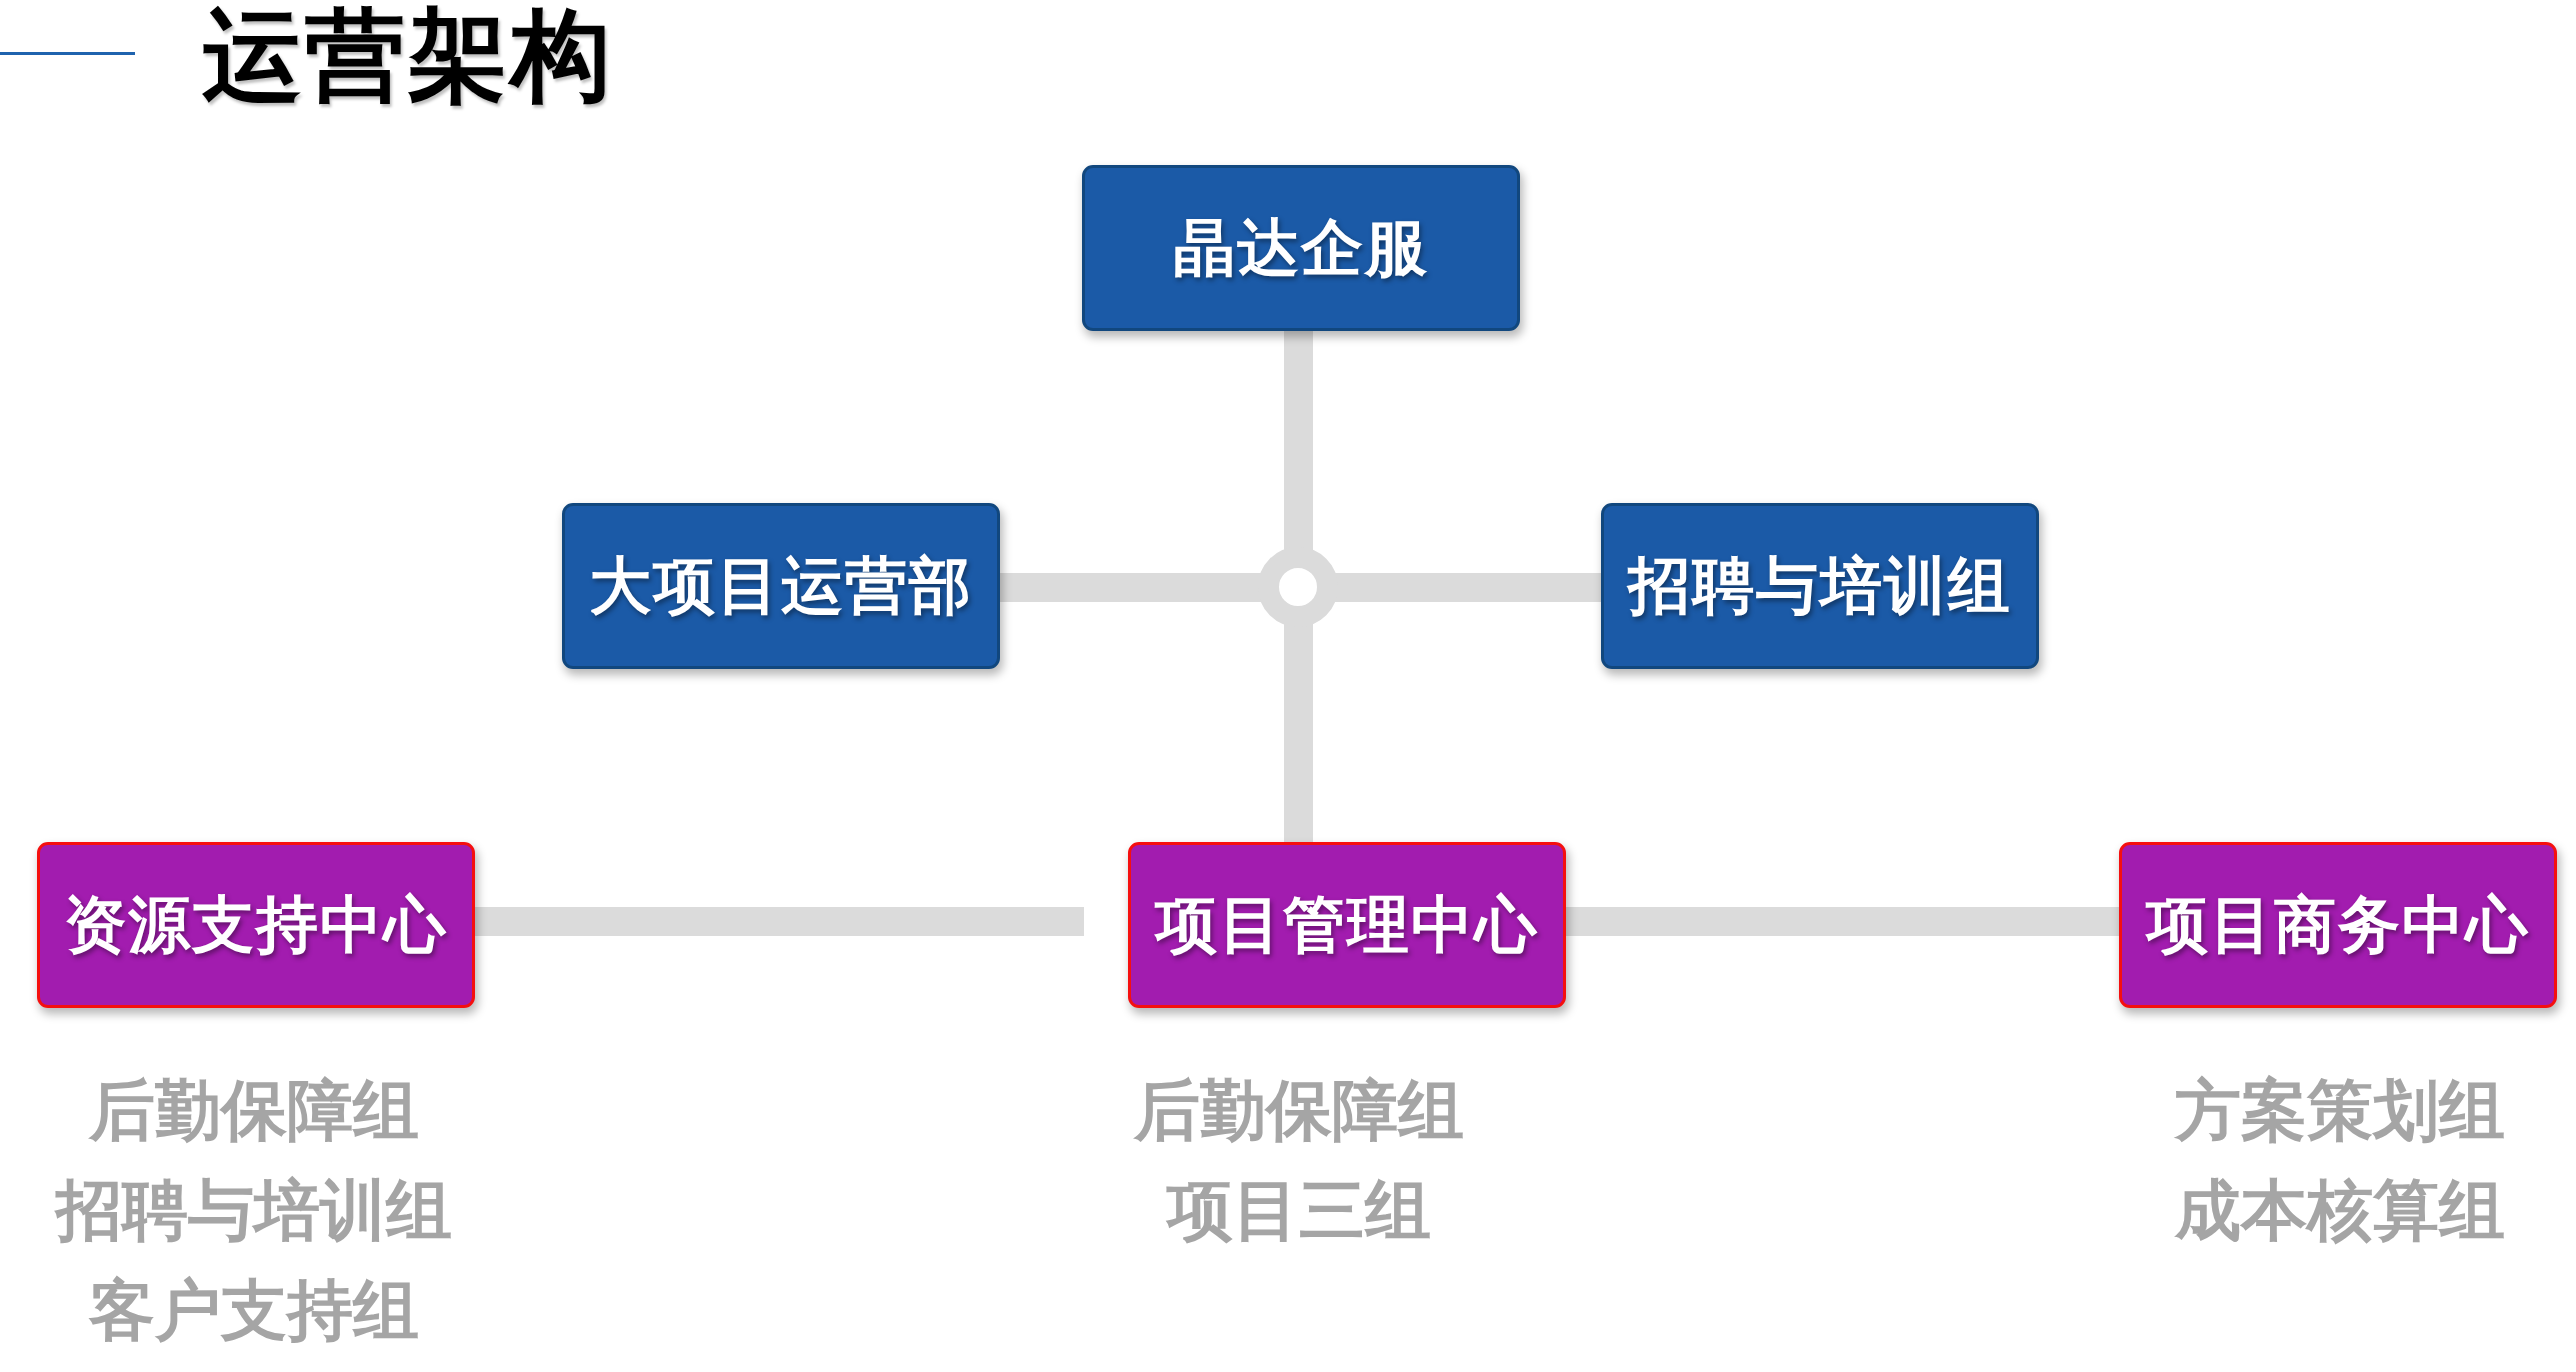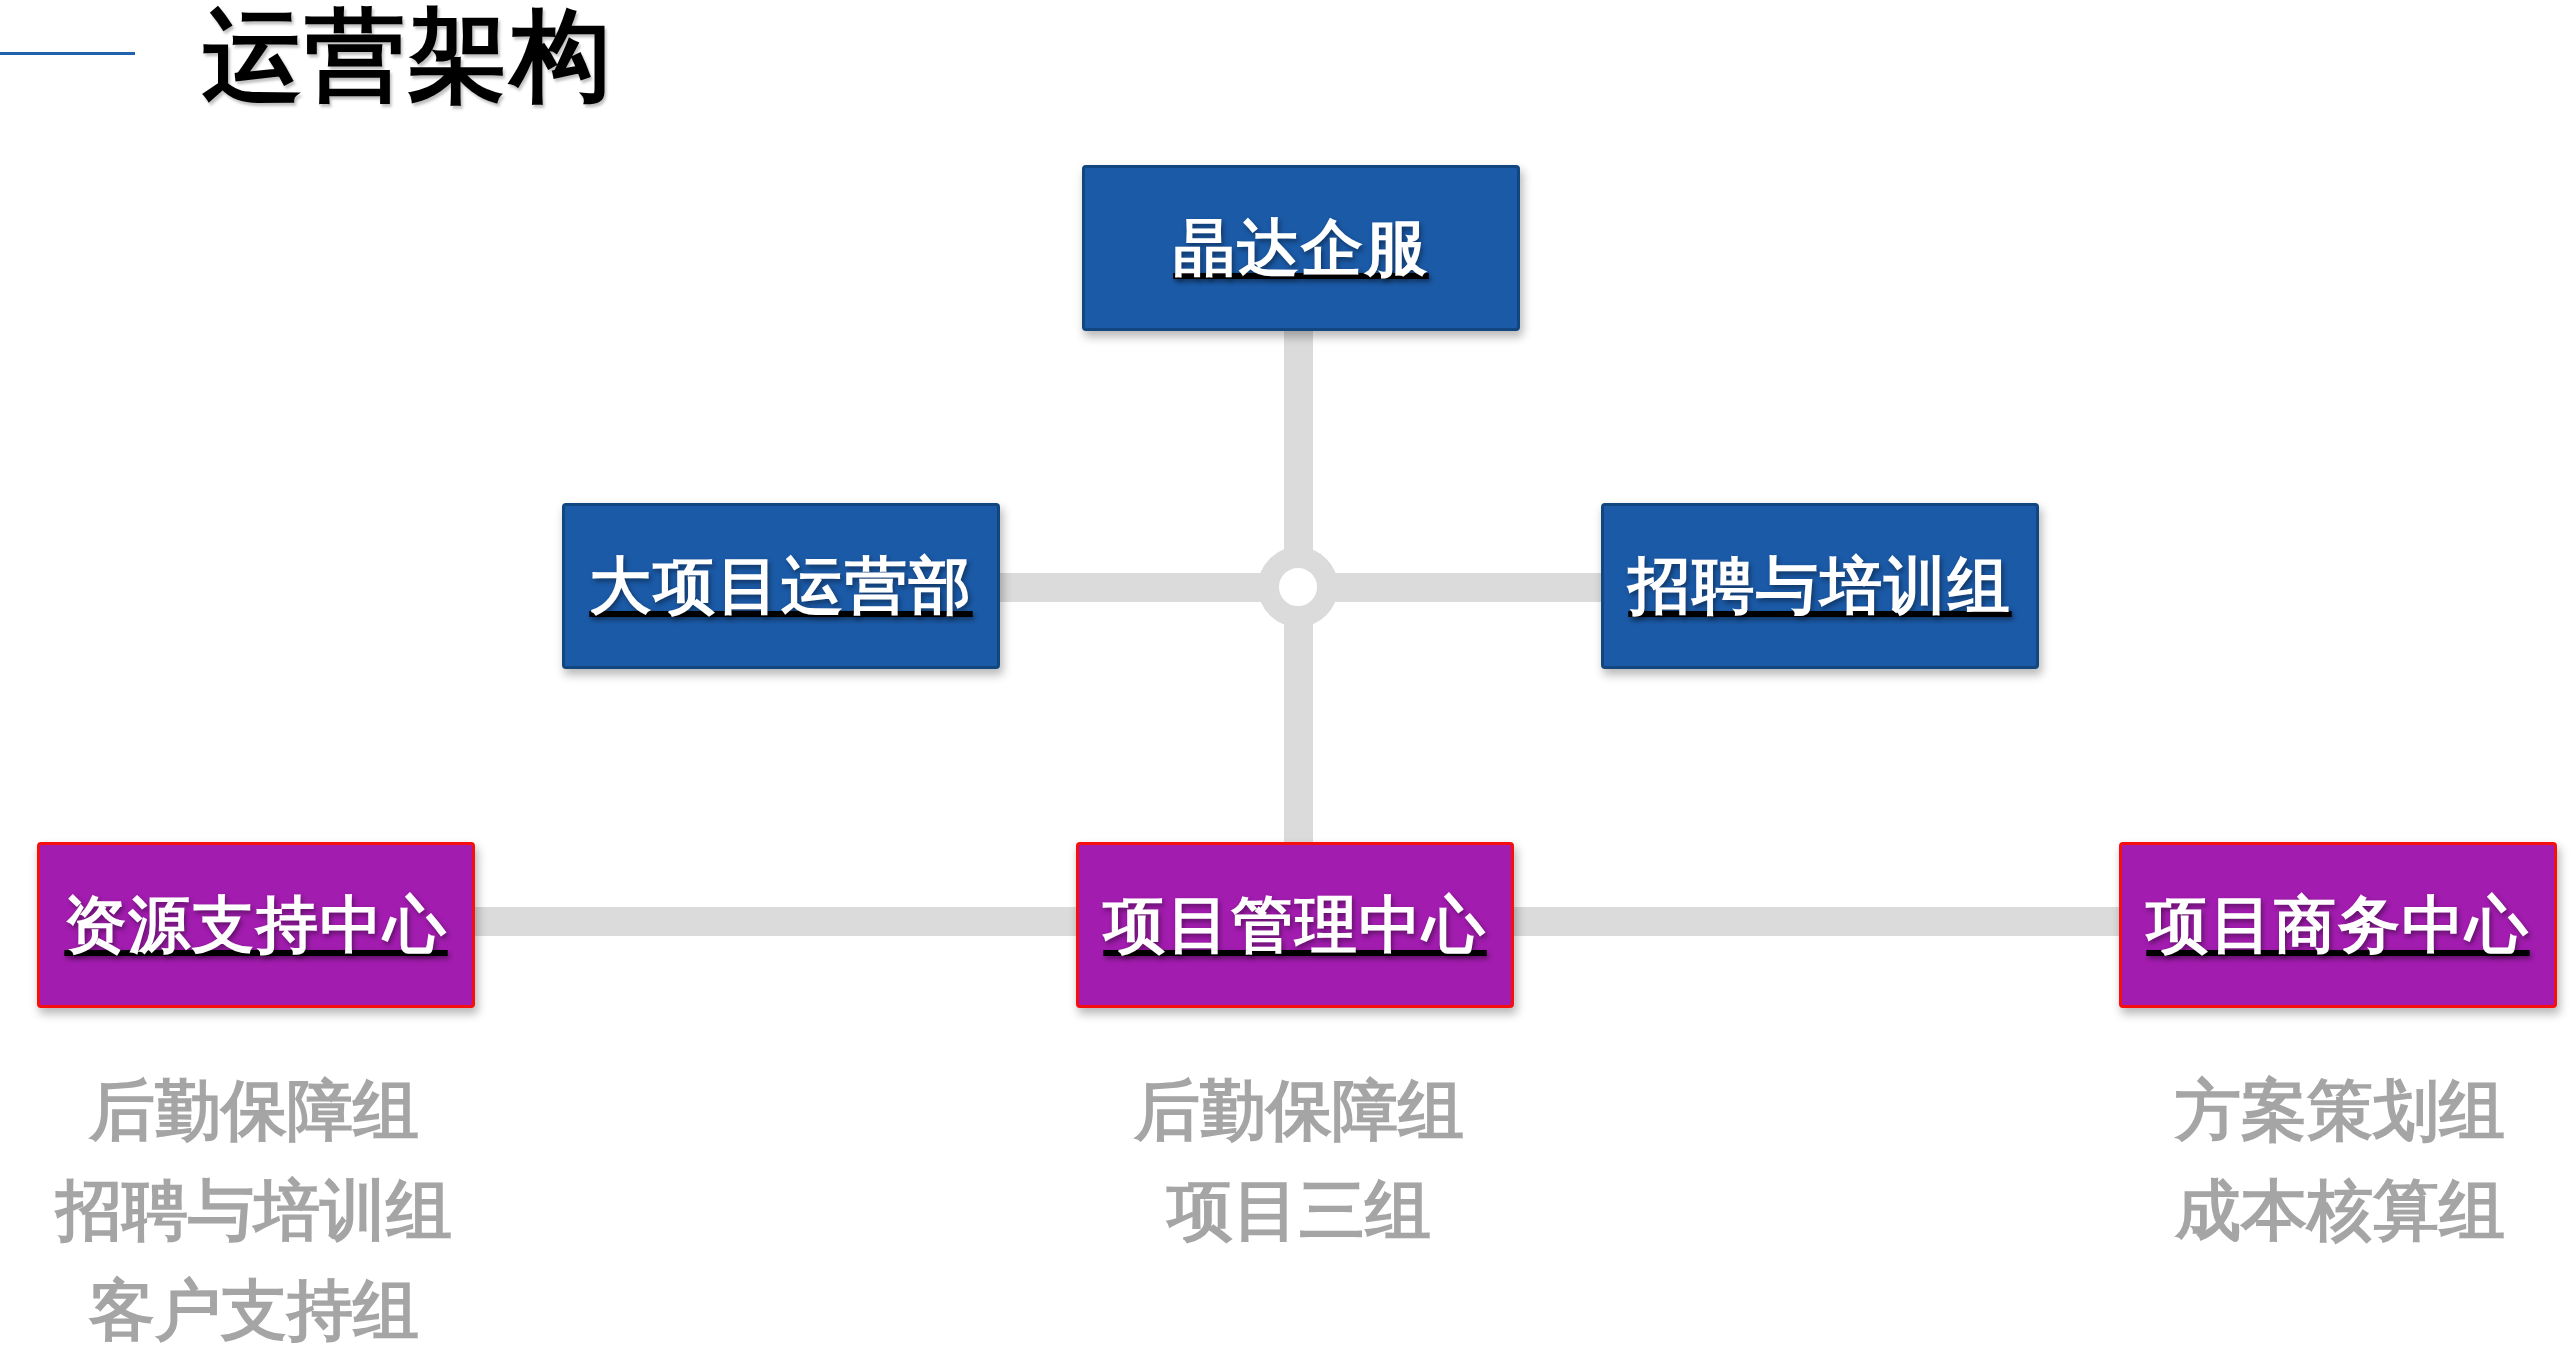--- a/index.html
+++ b/index.html
@@ -60,28 +60,27 @@
     border: 21px solid #DBDBDB;
     border-radius: 50%;
     z-index: 2;
   }
 
   
   .node {
     position: absolute;
     width: 438px;
     height: 166px;
-    border-radius: 4px;
+    border-radius: 11px;
     display: flex;
     align-items: center;
     justify-content: center;
     z-index: 3;
     box-sizing: border-box;
     box-shadow: 2.9px 5.8px 9.6px rgba(0,0,0,0.28);
-    text-decoration: underline;
   }
   .node .node-label {
     color: #ffffff;
     font-size: 62px;
     font-weight: 700;
     letter-spacing: 1.9px;
     text-shadow: 1.9px 2.9px 4.8px rgba(0,0,0,0.4);
     white-space: nowrap;
   }
   .node.blue {
@@ -89,21 +88,21 @@
     border: 3.8px solid #11477E;
   }
   .node.red {
     background: #a21caf;
     border: 3.8px solid #F50F0F;
   }
   .node-root   { left: 1082px; top: 165px; }
   .node-dept-0 { left: 562px;  top: 503px; }
   .node-dept-1 { left: 1601px; top: 503px; }
   .node-ctr-0  { left: 37px;   top: 842px; }
-  .node-ctr-1  { left: 1076px; top: 842px; align-items: center; }
+  .node-ctr-1  { left: 1128px; top: 842px; align-items: center; }
   .node-ctr-2  { left: 2119px; top: 842px; }
 
   
   .group-col {
     position: absolute;
     top: 1060px;
     width: 438px;
     text-align: center;
     z-index: 3;
   }

